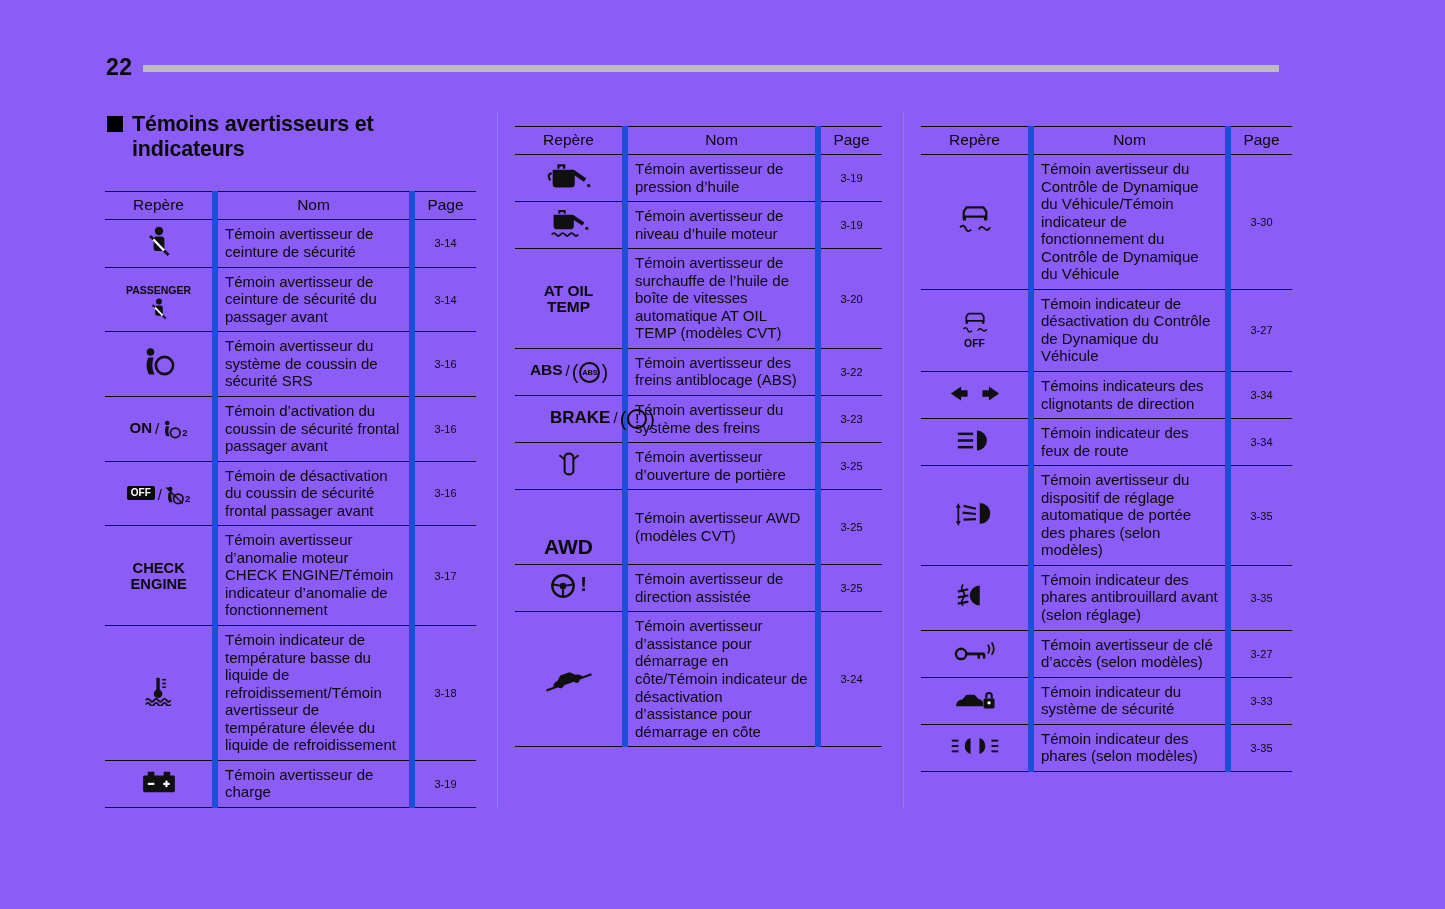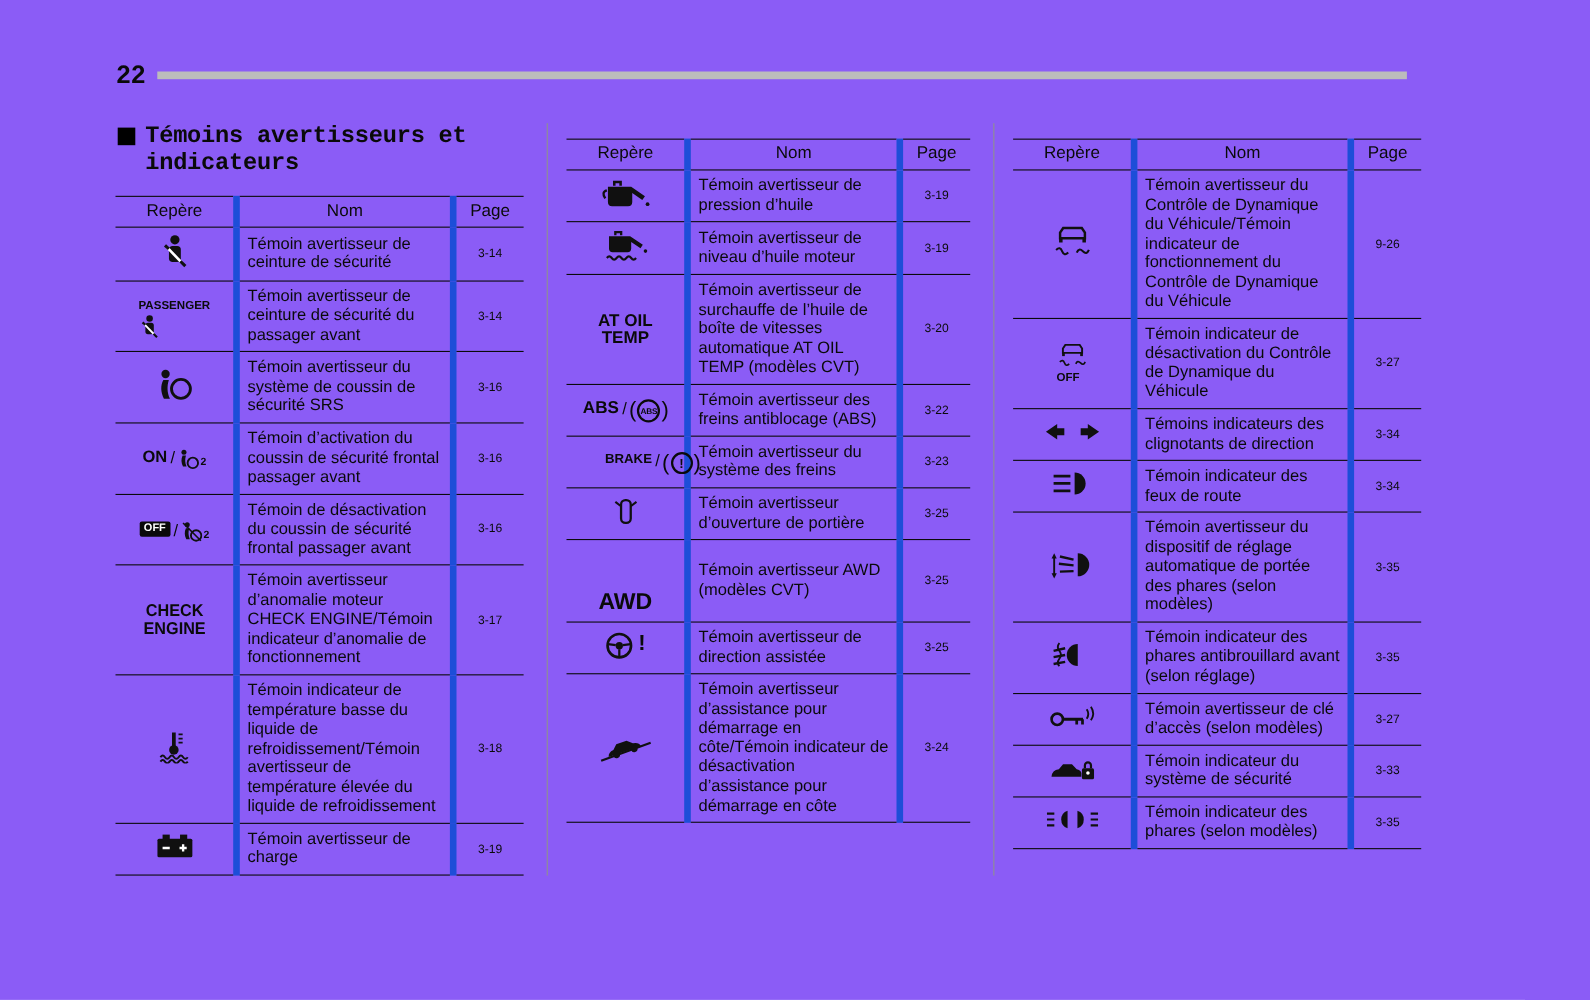--- a/index.html
+++ b/index.html
@@ -16,43 +16,43 @@
   .page-number{font-size:23px;font-weight:bold;letter-spacing:.5px;}
   .header-rule{flex:1;height:7px;background:#bcbcbc;margin-left:10px;margin-top:2px;}
 
   
   .content{position:absolute;top:112px;left:105px;display:flex;align-items:flex-start;}
   .col-left{width:371px;}
   .col-mid{width:367px;padding-top:14px;}
   .col-right{width:371px;padding-top:14px;}
   .vsep{width:1px;background:#909090;align-self:stretch;margin:0 17px 0 21px;}
 
-  .section-title{display:flex;margin:0 0 15px 0;font-size:21.5px;font-weight:bold;line-height:1.18;letter-spacing:-.2px;font-family:Liberation Mono, monospace;}
+  .section-title{display:flex;margin:0 0 28px 0;font-size:21.5px;font-weight:bold;line-height:1.18;letter-spacing:-.2px;}
   .title-square{width:16px;height:16px;background:#000;flex:0 0 auto;margin:4px 9px 0 2px;}
 
   
   .sig-table{border-collapse:collapse;width:100%;table-layout:fixed;}
   .sig-table th{font-weight:normal;font-size:15.5px;padding:4px 2px 5px;text-align:center;}
   .sig-table th,.sig-table td{border-top:1px solid #0a0a0a;border-bottom:1px solid #0a0a0a;}
   .sig-table th+th,.sig-table td+td{border-left:6px solid #1d4ed8;}
   .col-repere{width:110px;}
   .col-page{width:64px;}
   .cell-repere{text-align:center;vertical-align:middle;padding:6px 3px;}
   .cell-nom{font-size:15px;line-height:1.17;padding:5px 7px 6px;vertical-align:middle;hyphens:auto;-webkit-hyphens:auto;}
   .cell-page{text-align:center;font-size:11px;vertical-align:middle;}
 
   
   .icon{display:inline-flex;align-items:center;justify-content:center;}
   .icon svg{display:block;}
   .icon-row{display:inline-flex;align-items:flex-start;justify-content:center;gap:2px;}
-  .icon-stack{display:inline-flex;flex-direction:column;align-items:flex-start;gap:2px;}
+  .icon-stack{display:inline-flex;flex-direction:column;align-items:center;gap:2px;}
   .icon-text{font-weight:bold;line-height:1.05;}
   .on-text{font-size:15px;}
   .b16{font-size:15.5px;}
-  .b15{font-size:12px;padding-left:32px;}
+  .b15{font-size:17px;padding-left:32px;}
   .check{font-size:15.5px;display:inline-block;transform:scaleX(.95);}
   .at{font-size:15.5px;}
   .awd{font-size:21px;margin-top:40px;}
   .pass-label{font-size:10.5px;font-weight:bold;}
   .off-chip{background:#0a0a0a;color:#fff;font-size:10px;font-weight:bold;padding:2px 4px;border-radius:2px;line-height:1;}
   .off-label{font-size:10.5px;font-weight:bold;}
   .slash{font-weight:400;font-size:15px;margin:0 1px;}
   .paren{font-size:20px;font-weight:400;line-height:1;margin:0 -1px;}
   .circle-badge{display:inline-flex;align-items:center;justify-content:center;border:2px solid #0a0a0a;border-radius:50%;font-weight:bold;flex:0 0 auto;}
   .abs-badge{width:21px;height:21px;font-size:7.5px;letter-spacing:-.2px;}
@@ -334,21 +334,21 @@
               <td class="cell-repere"><span class="icon">
                   <svg width="36" height="31" viewBox="0 0 38 33">
 <path d="M10 3.5 H28 L31 8 V13.5 H7 V8 Z" fill="none" stroke="#101010" stroke-width="2.4"></path>
 <rect x="6" y="13.5" width="3.4" height="4" fill="#101010"></rect>
 <rect x="28.6" y="13.5" width="3.4" height="4" fill="#101010"></rect>
 <path d="M3 26 q3 -4.5 6 0 t6 0" fill="none" stroke="#101010" stroke-width="2" transform="rotate(12 9 26)"></path>
 <path d="M23 26 q3 -4.5 6 0 t6 0" fill="none" stroke="#101010" stroke-width="2" transform="rotate(-12 29 26)"></path>
                   </svg>
                 </span></td>
               <td class="cell-nom">Témoin avertisseur du Contrôle de Dynamique du Véhicule/Témoin indicateur de fonctionnement du Contrôle de Dynamique du Véhicule</td>
-              <td class="cell-page">9-26</td>
+              <td class="cell-page">3-30</td>
             </tr>
             <tr>
               <td class="cell-repere"><span class="icon">
                   <span class="icon-stack">
                     <svg width="28" height="24" viewBox="0 0 38 33">
 <path d="M10 3.5 H28 L31 8 V13.5 H7 V8 Z" fill="none" stroke="#101010" stroke-width="2.4"></path>
 <rect x="6" y="13.5" width="3.4" height="4" fill="#101010"></rect>
 <rect x="28.6" y="13.5" width="3.4" height="4" fill="#101010"></rect>
 <path d="M3 26 q3 -4.5 6 0 t6 0" fill="none" stroke="#101010" stroke-width="2" transform="rotate(12 9 26)"></path>
 <path d="M23 26 q3 -4.5 6 0 t6 0" fill="none" stroke="#101010" stroke-width="2" transform="rotate(-12 29 26)"></path>

